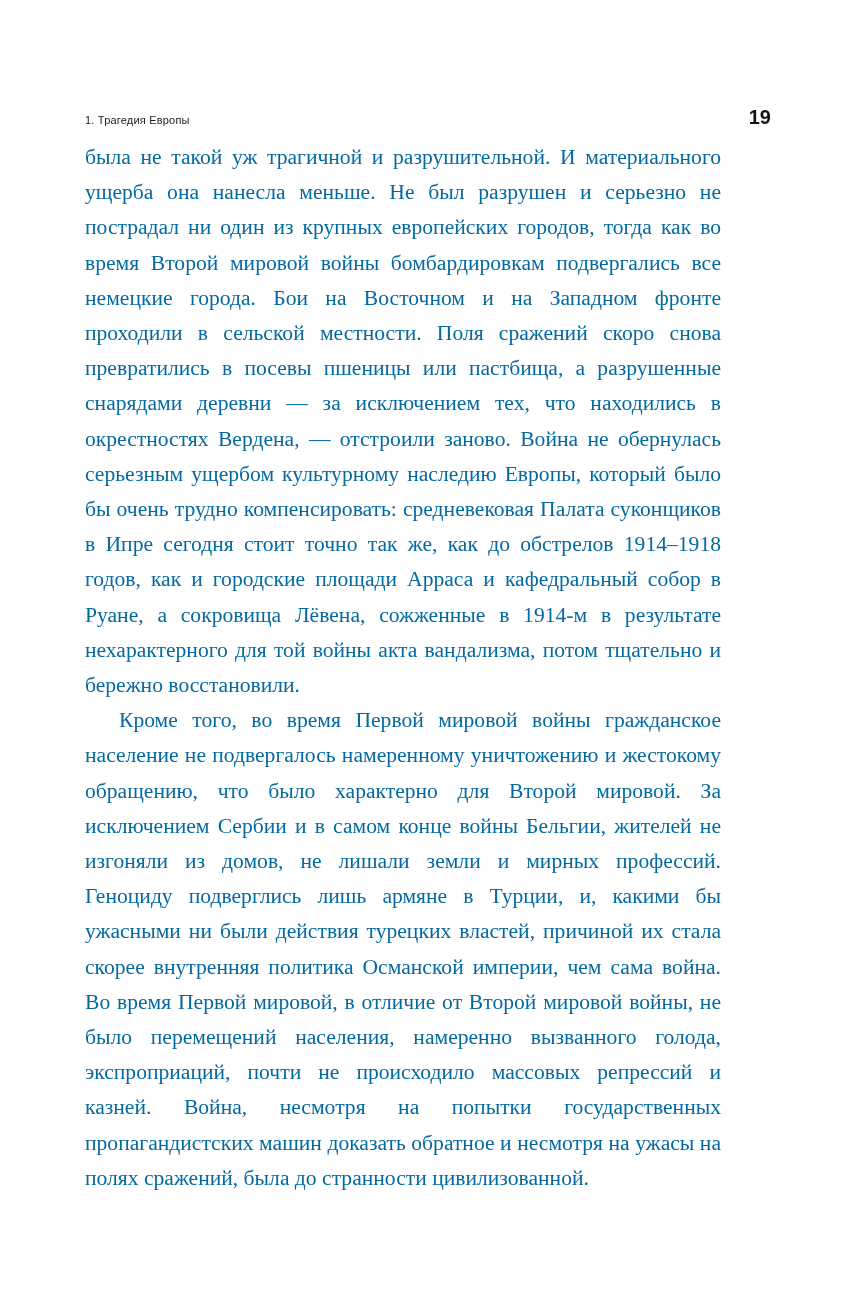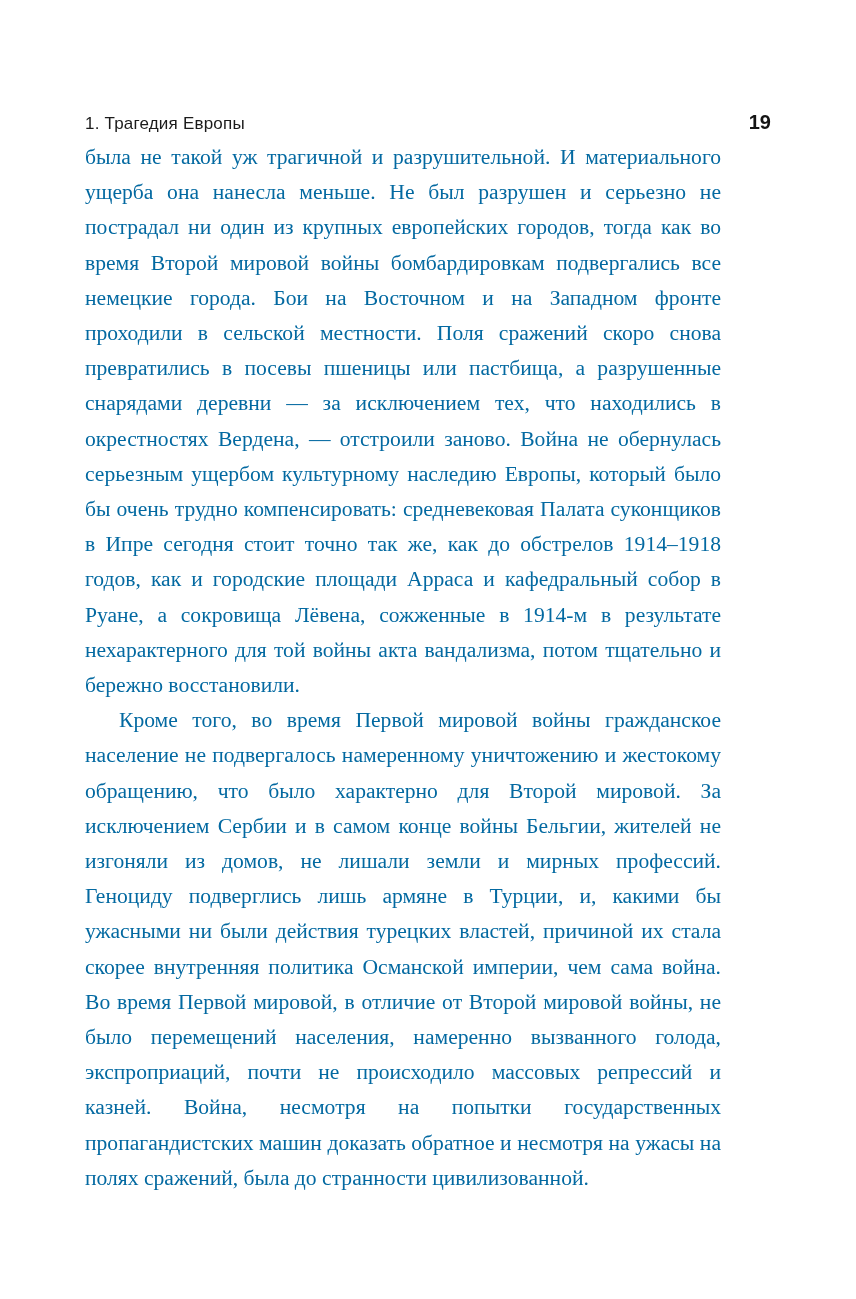--- a/index.html
+++ b/index.html
@@ -25,21 +25,21 @@
     position: absolute;
     top: 82px;
     left: 85px;
     right: 85px;
     display: flex;
     align-items: baseline;
     justify-content: space-between;
   }
   .running-head .chapter {
     font-family: "Liberation Sans", sans-serif;
-    font-size: 17px;
+    font-size: 11px;
     letter-spacing: 0.2px;
     color: #1b1b1b;
     margin-top: 32px;
   }
   .running-head .folio {
     font-family: "Liberation Sans", sans-serif;
     font-size: 20px;
     font-weight: 700;
     color: #141414;
   }

